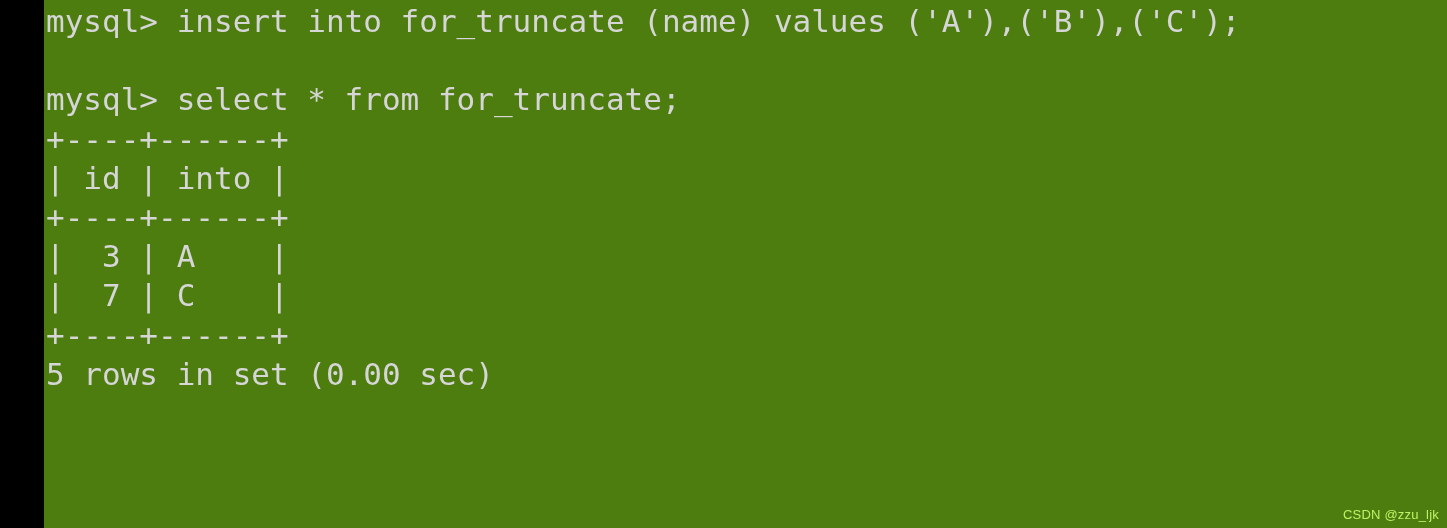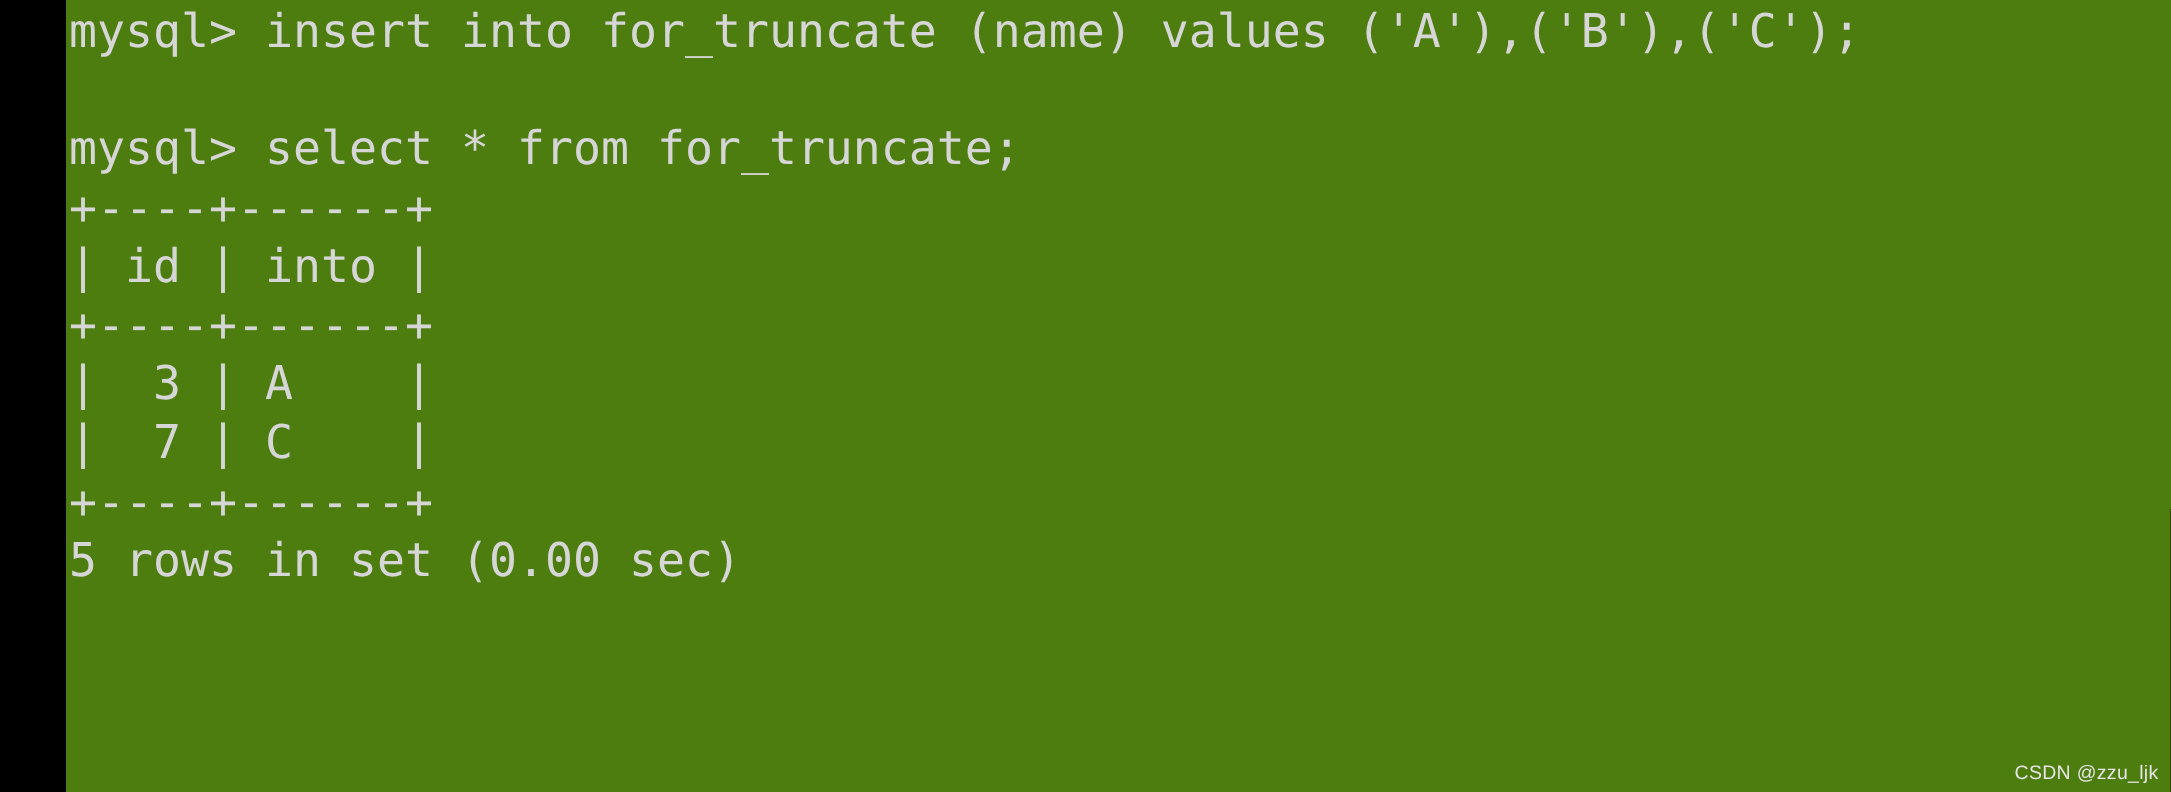--- a/index.html
+++ b/index.html
@@ -40,21 +40,21 @@
   }
 
   .term-line.blank {
     color: transparent;
   }
 
   #watermark {
     position: absolute;
     right: 8px;
     bottom: 5px;
-    color: #e5e5e5;
+    color: #bef264;
     font-family: "Liberation Sans", "DejaVu Sans", sans-serif;
     font-size: 13px;
     line-height: 16px;
     white-space: pre;
     letter-spacing: 0.2px;
   }
 </style>
 </head>
 <body>
 

